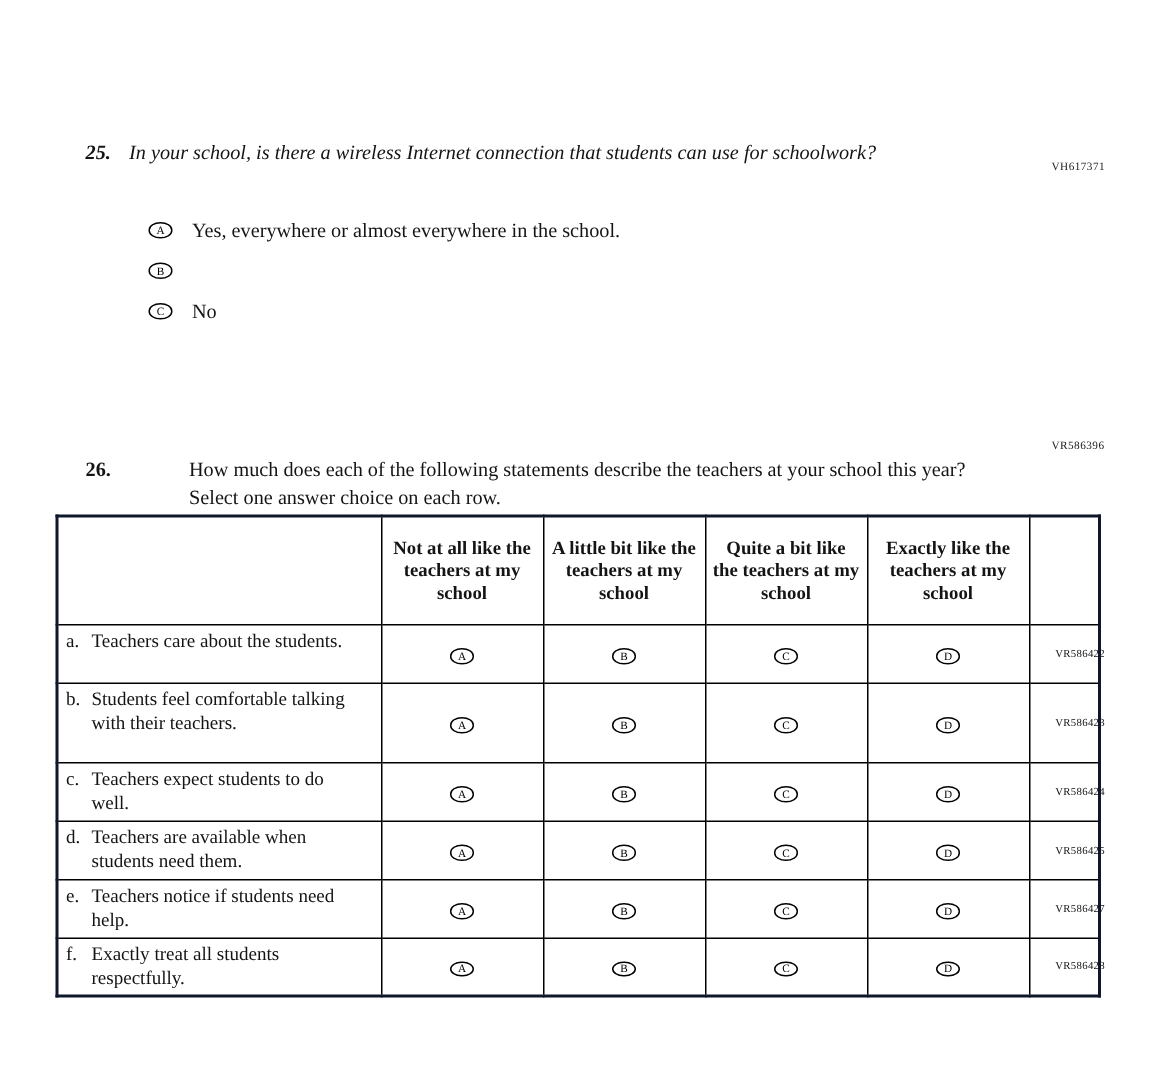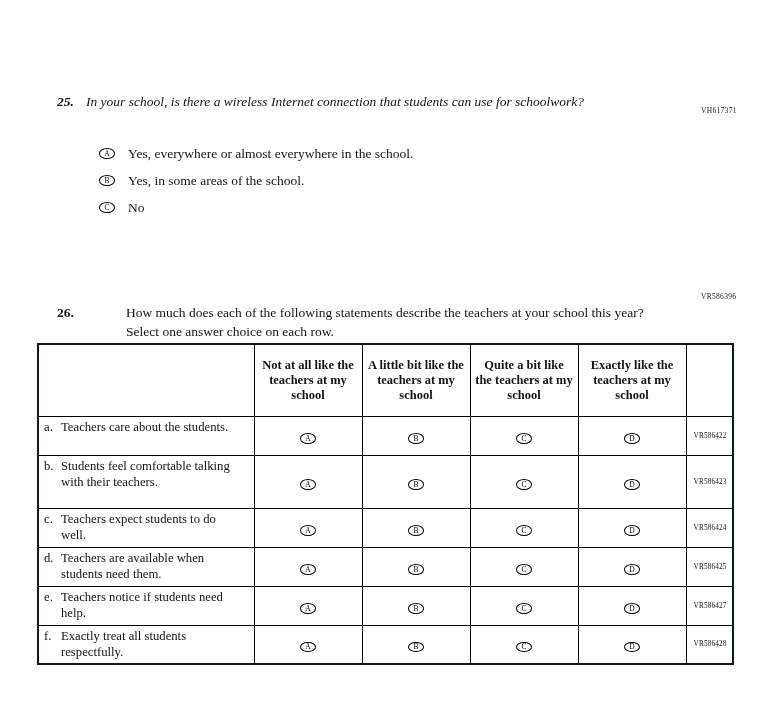--- a/index.html
+++ b/index.html
@@ -93,21 +93,21 @@
   td.lbl { vertical-align: top; padding: 2px 3px 2px 5px; }
   .lbl-inner { display: flex; font-size: 12.7px; line-height: 1.3; }
   .row-letter { width: 17px; flex: none; }
   .row-text { flex: 1; max-width: 180px; }
 
   td.ans { text-align: center; vertical-align: middle; }
   td.code-cell {
     font-size: 7.2px;
     text-align: right;
     vertical-align: middle;
-    padding: 0 7px;
+    padding: 0 17px;
     letter-spacing: 0.2px;
   }
 </style>
 </head>
 <body>
 
 <div class="page">
 
   <div class="small-code" id="code-q25">VH617371</div>
 
@@ -116,21 +116,20 @@
     <span class="qtext">In your school, is there a wireless Internet connection that students can use for schoolwork?</span>
   </div>
 
   <div class="options">
     <div class="option">
       <span class="bubble">A</span>
       <span class="option-label">Yes, everywhere or almost everywhere in the school.</span>
     </div>
     <div class="option">
       <span class="bubble">B</span>
-      <span class="option-label">Yes, in some areas of the school.</span>
     </div>
     <div class="option">
       <span class="bubble">C</span>
       <span class="option-label">No</span>
     </div>
   </div>
 
   <div class="small-code" id="code-q26">VR586396</div>
 
   <div class="question" id="q26">

